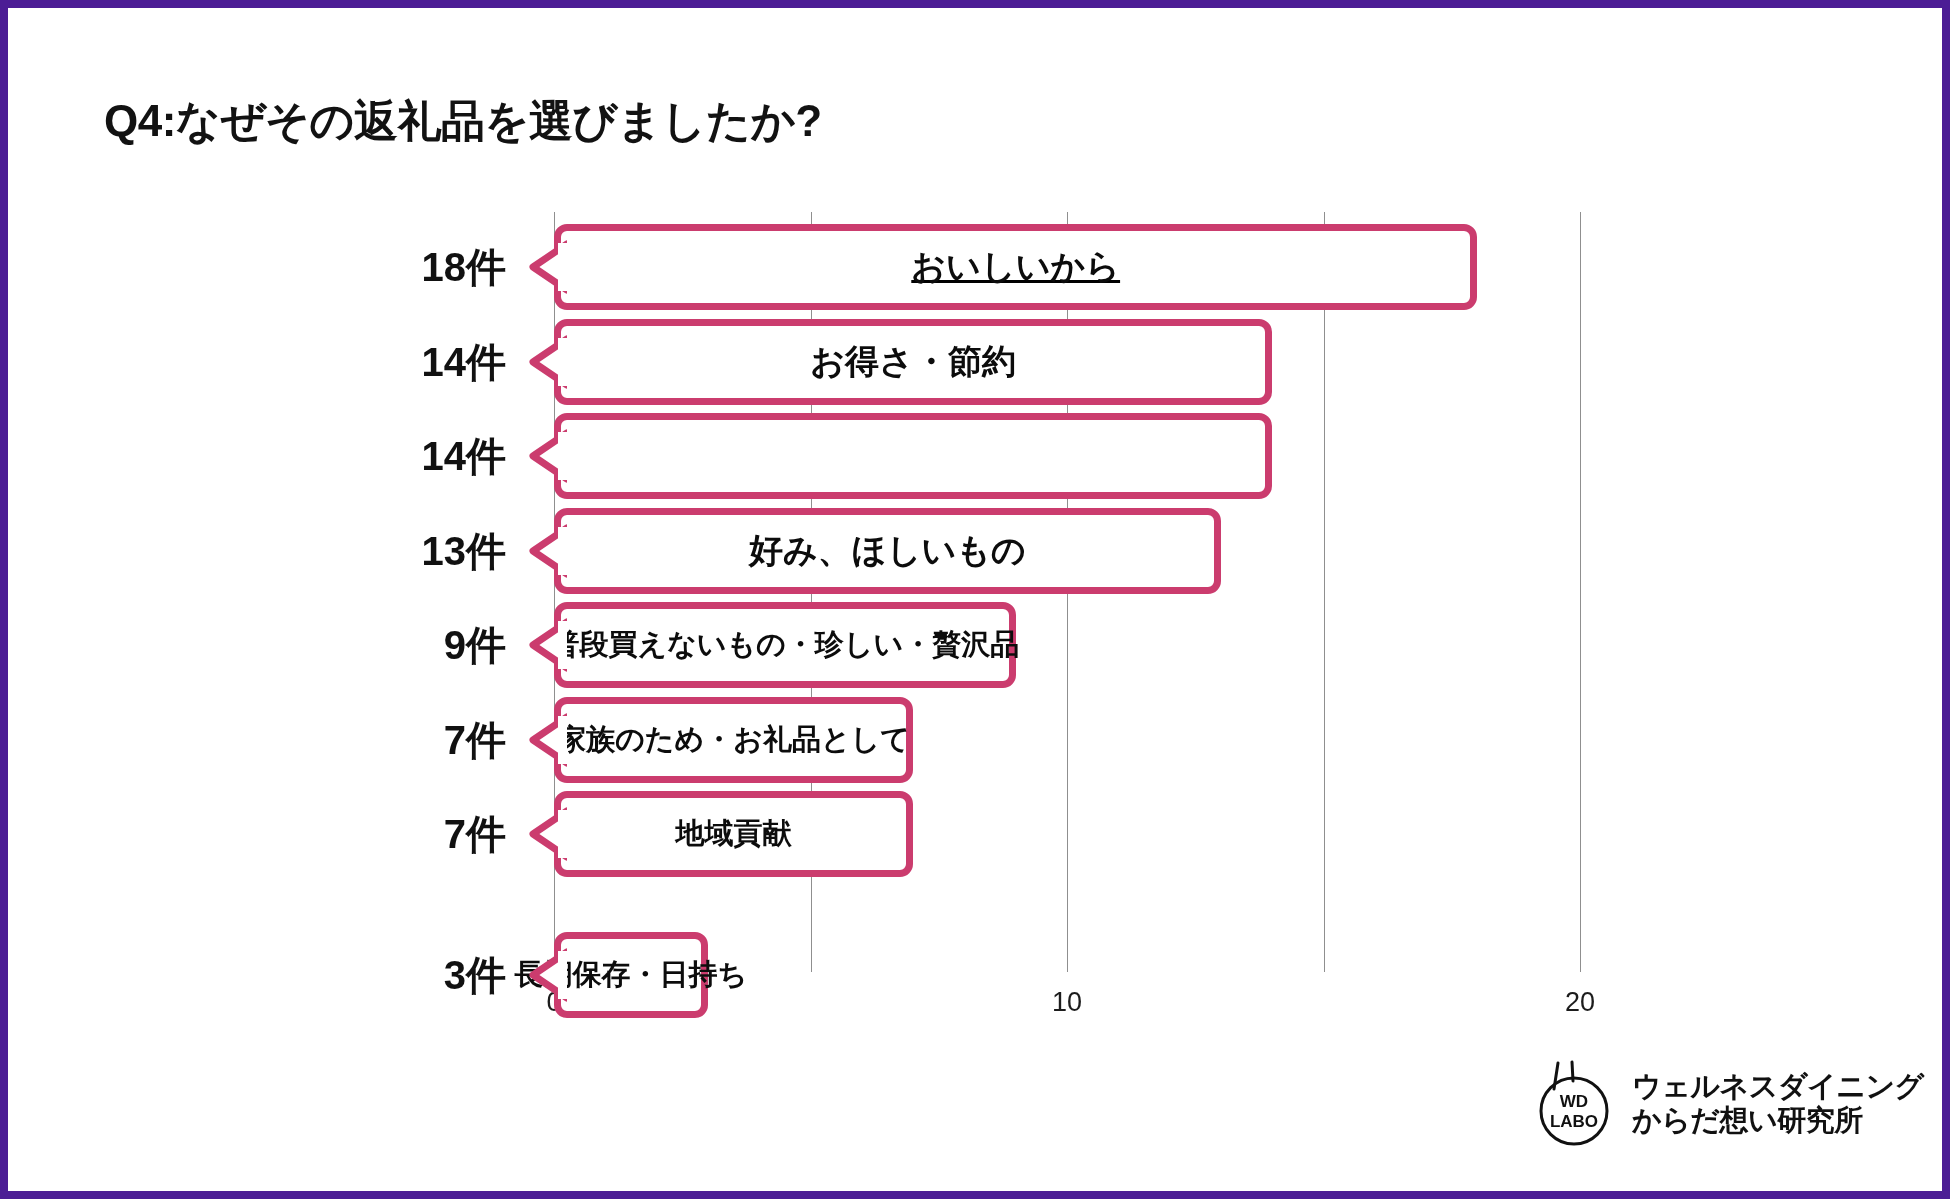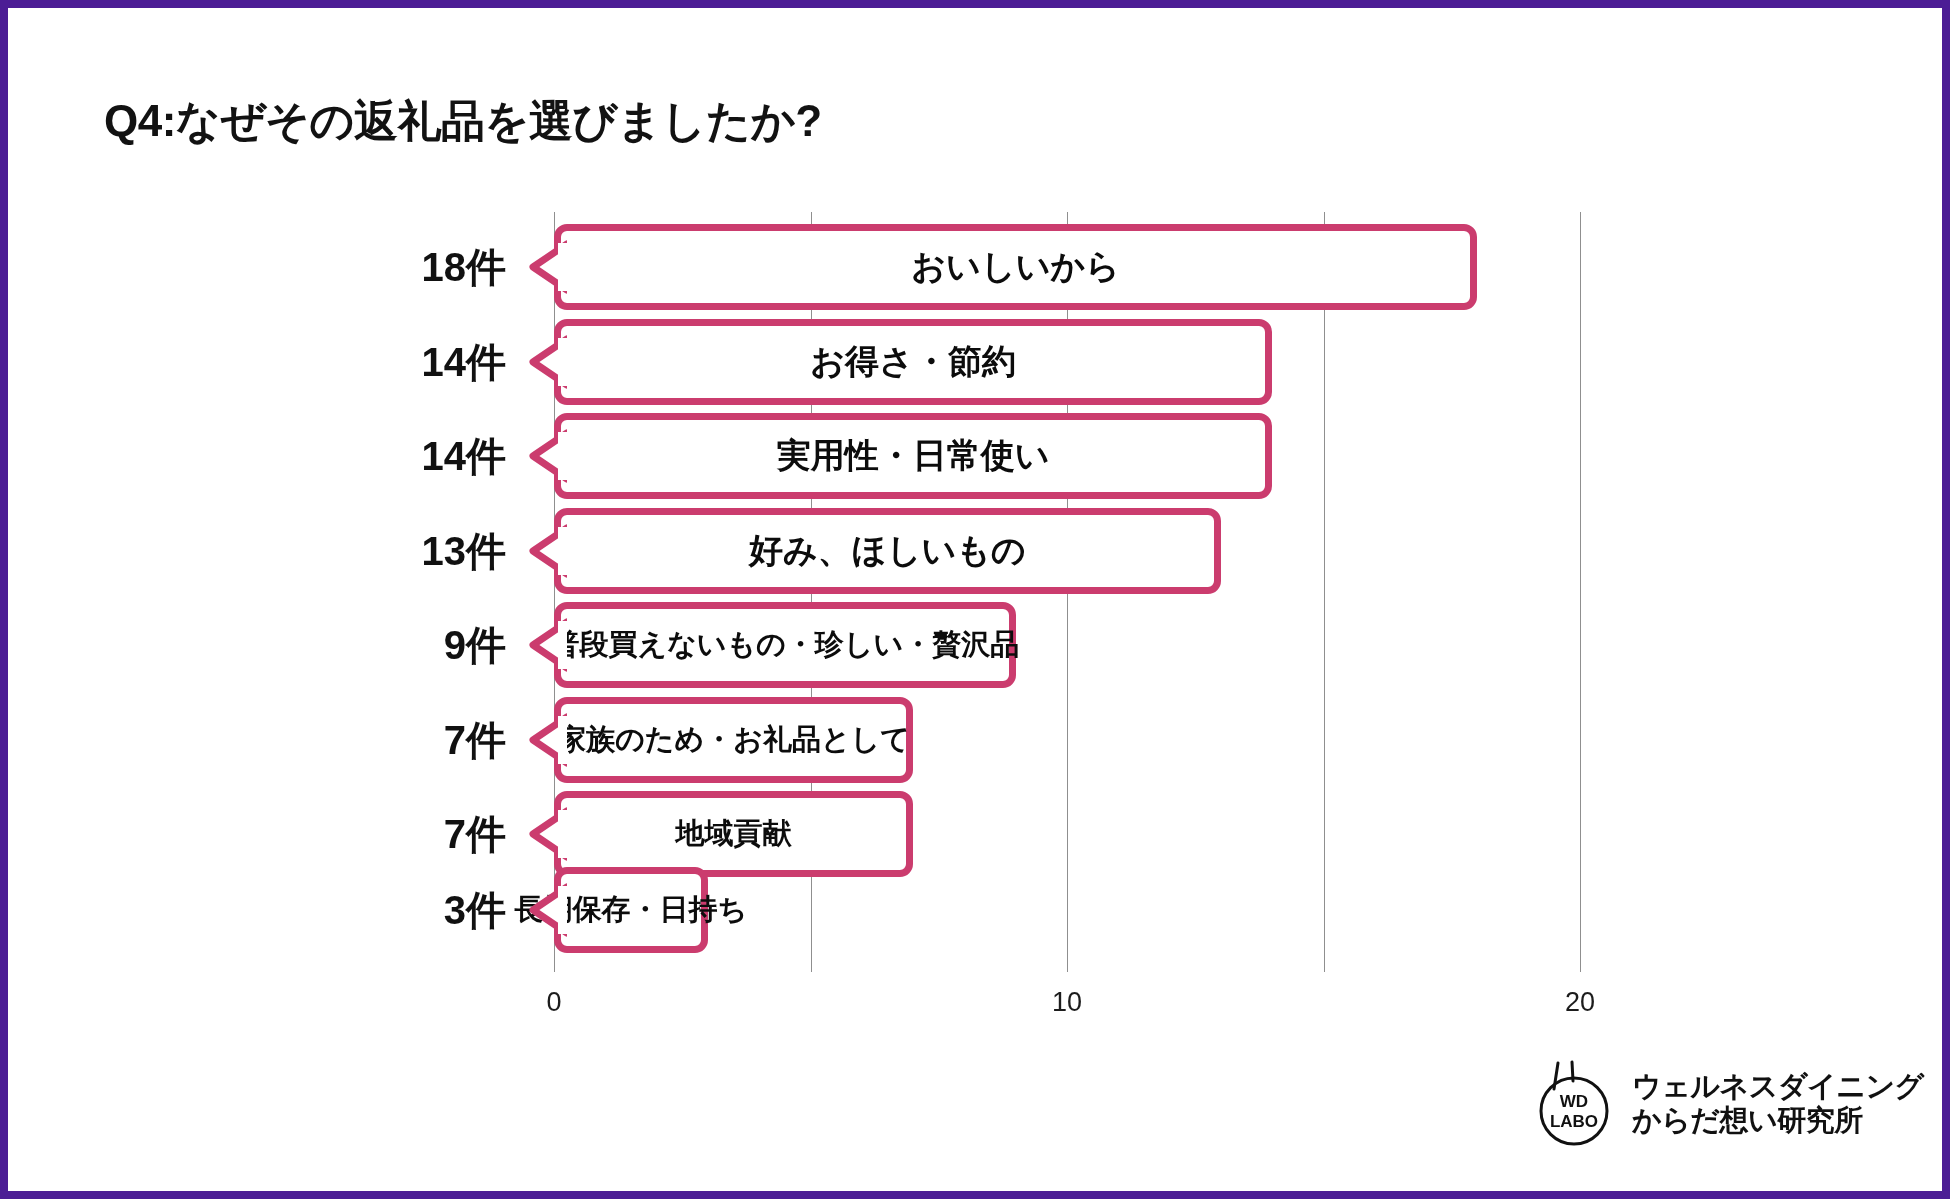--- a/index.html
+++ b/index.html
@@ -150,21 +150,21 @@
         <div class="gridline" style="left: 542px;"></div>
         <div class="gridline" style="left: 798.5px;"></div>
         <div class="gridline" style="left: 1055px;"></div>
         <div class="gridline" style="left: 1311.5px;"></div>
         <div class="gridline" style="left: 1568px;"></div>
         <div class="axis-tick-label" style="left: 542px;">0</div>
         <div class="axis-tick-label" style="left: 1055px;">10</div>
         <div class="axis-tick-label" style="left: 1568px;">20</div>
         <div class="bar-row" style="top: 212px; left: 542px; width: 923.4px; height: 86px;">
           <div class="value-label">18件</div>
-          <div class="bubble" style="width: 923.4px;">
+          <div class="bubble" style="width: 923.4px; text-decoration: underline;">
             <div class="tail">
               <svg width="40" height="54" viewBox="0 0 40 54">
                 <path d="M40 4 L6 27 L40 50" fill="#ffffff" stroke="#cb3c6e" stroke-width="7" stroke-linejoin="round" stroke-linecap="round"></path>
                 <rect x="31" y="3" width="12" height="48" fill="#ffffff"></rect>
               </svg>
             </div>
             <span class="cat-label">おいしいから</span>
           </div>
         </div>
         <div class="bar-row" style="top: 306.5px; left: 542px; width: 718.2px; height: 86px;">
@@ -181,21 +181,20 @@
         </div>
         <div class="bar-row" style="top: 401px; left: 542px; width: 718.2px; height: 86px;">
           <div class="value-label">14件</div>
           <div class="bubble" style="width: 718.2px;">
             <div class="tail">
               <svg width="40" height="54" viewBox="0 0 40 54">
                 <path d="M40 4 L6 27 L40 50" fill="#ffffff" stroke="#cb3c6e" stroke-width="7" stroke-linejoin="round" stroke-linecap="round"></path>
                 <rect x="31" y="3" width="12" height="48" fill="#ffffff"></rect>
               </svg>
             </div>
-            <span class="cat-label">実用性・日常使い</span>
           </div>
         </div>
         <div class="bar-row" style="top: 495.5px; left: 542px; width: 666.9px; height: 86px; text-align: center;">
           <div class="value-label">13件</div>
           <div class="bubble" style="width: 666.9px;">
             <div class="tail">
               <svg width="40" height="54" viewBox="0 0 40 54">
                 <path d="M40 4 L6 27 L40 50" fill="#ffffff" stroke="#cb3c6e" stroke-width="7" stroke-linejoin="round" stroke-linecap="round"></path>
                 <rect x="31" y="3" width="12" height="48" fill="#ffffff"></rect>
               </svg>
@@ -232,21 +231,21 @@
           <div class="bubble small" style="width: 359.1px;">
             <div class="tail">
               <svg width="40" height="54" viewBox="0 0 40 54">
                 <path d="M40 4 L6 27 L40 50" fill="#ffffff" stroke="#cb3c6e" stroke-width="7" stroke-linejoin="round" stroke-linecap="round"></path>
                 <rect x="31" y="3" width="12" height="48" fill="#ffffff"></rect>
               </svg>
             </div>
             <span class="cat-label">地域貢献</span>
           </div>
         </div>
-        <div class="bar-row" style="top: 855px; left: 542px; width: 153.9px; height: 86px;">
+        <div class="bar-row" style="top: 920px; left: 542px; width: 153.9px; height: 86px;">
           <div class="value-label">3件</div>
           <div class="bubble small" style="width: 153.9px;">
             <div class="tail">
               <svg width="40" height="54" viewBox="0 0 40 54">
                 <path d="M40 4 L6 27 L40 50" fill="#ffffff" stroke="#cb3c6e" stroke-width="7" stroke-linejoin="round" stroke-linecap="round"></path>
                 <rect x="31" y="3" width="12" height="48" fill="#ffffff"></rect>
               </svg>
             </div>
             <span class="cat-label">長期保存・日持ち</span>
           </div>

